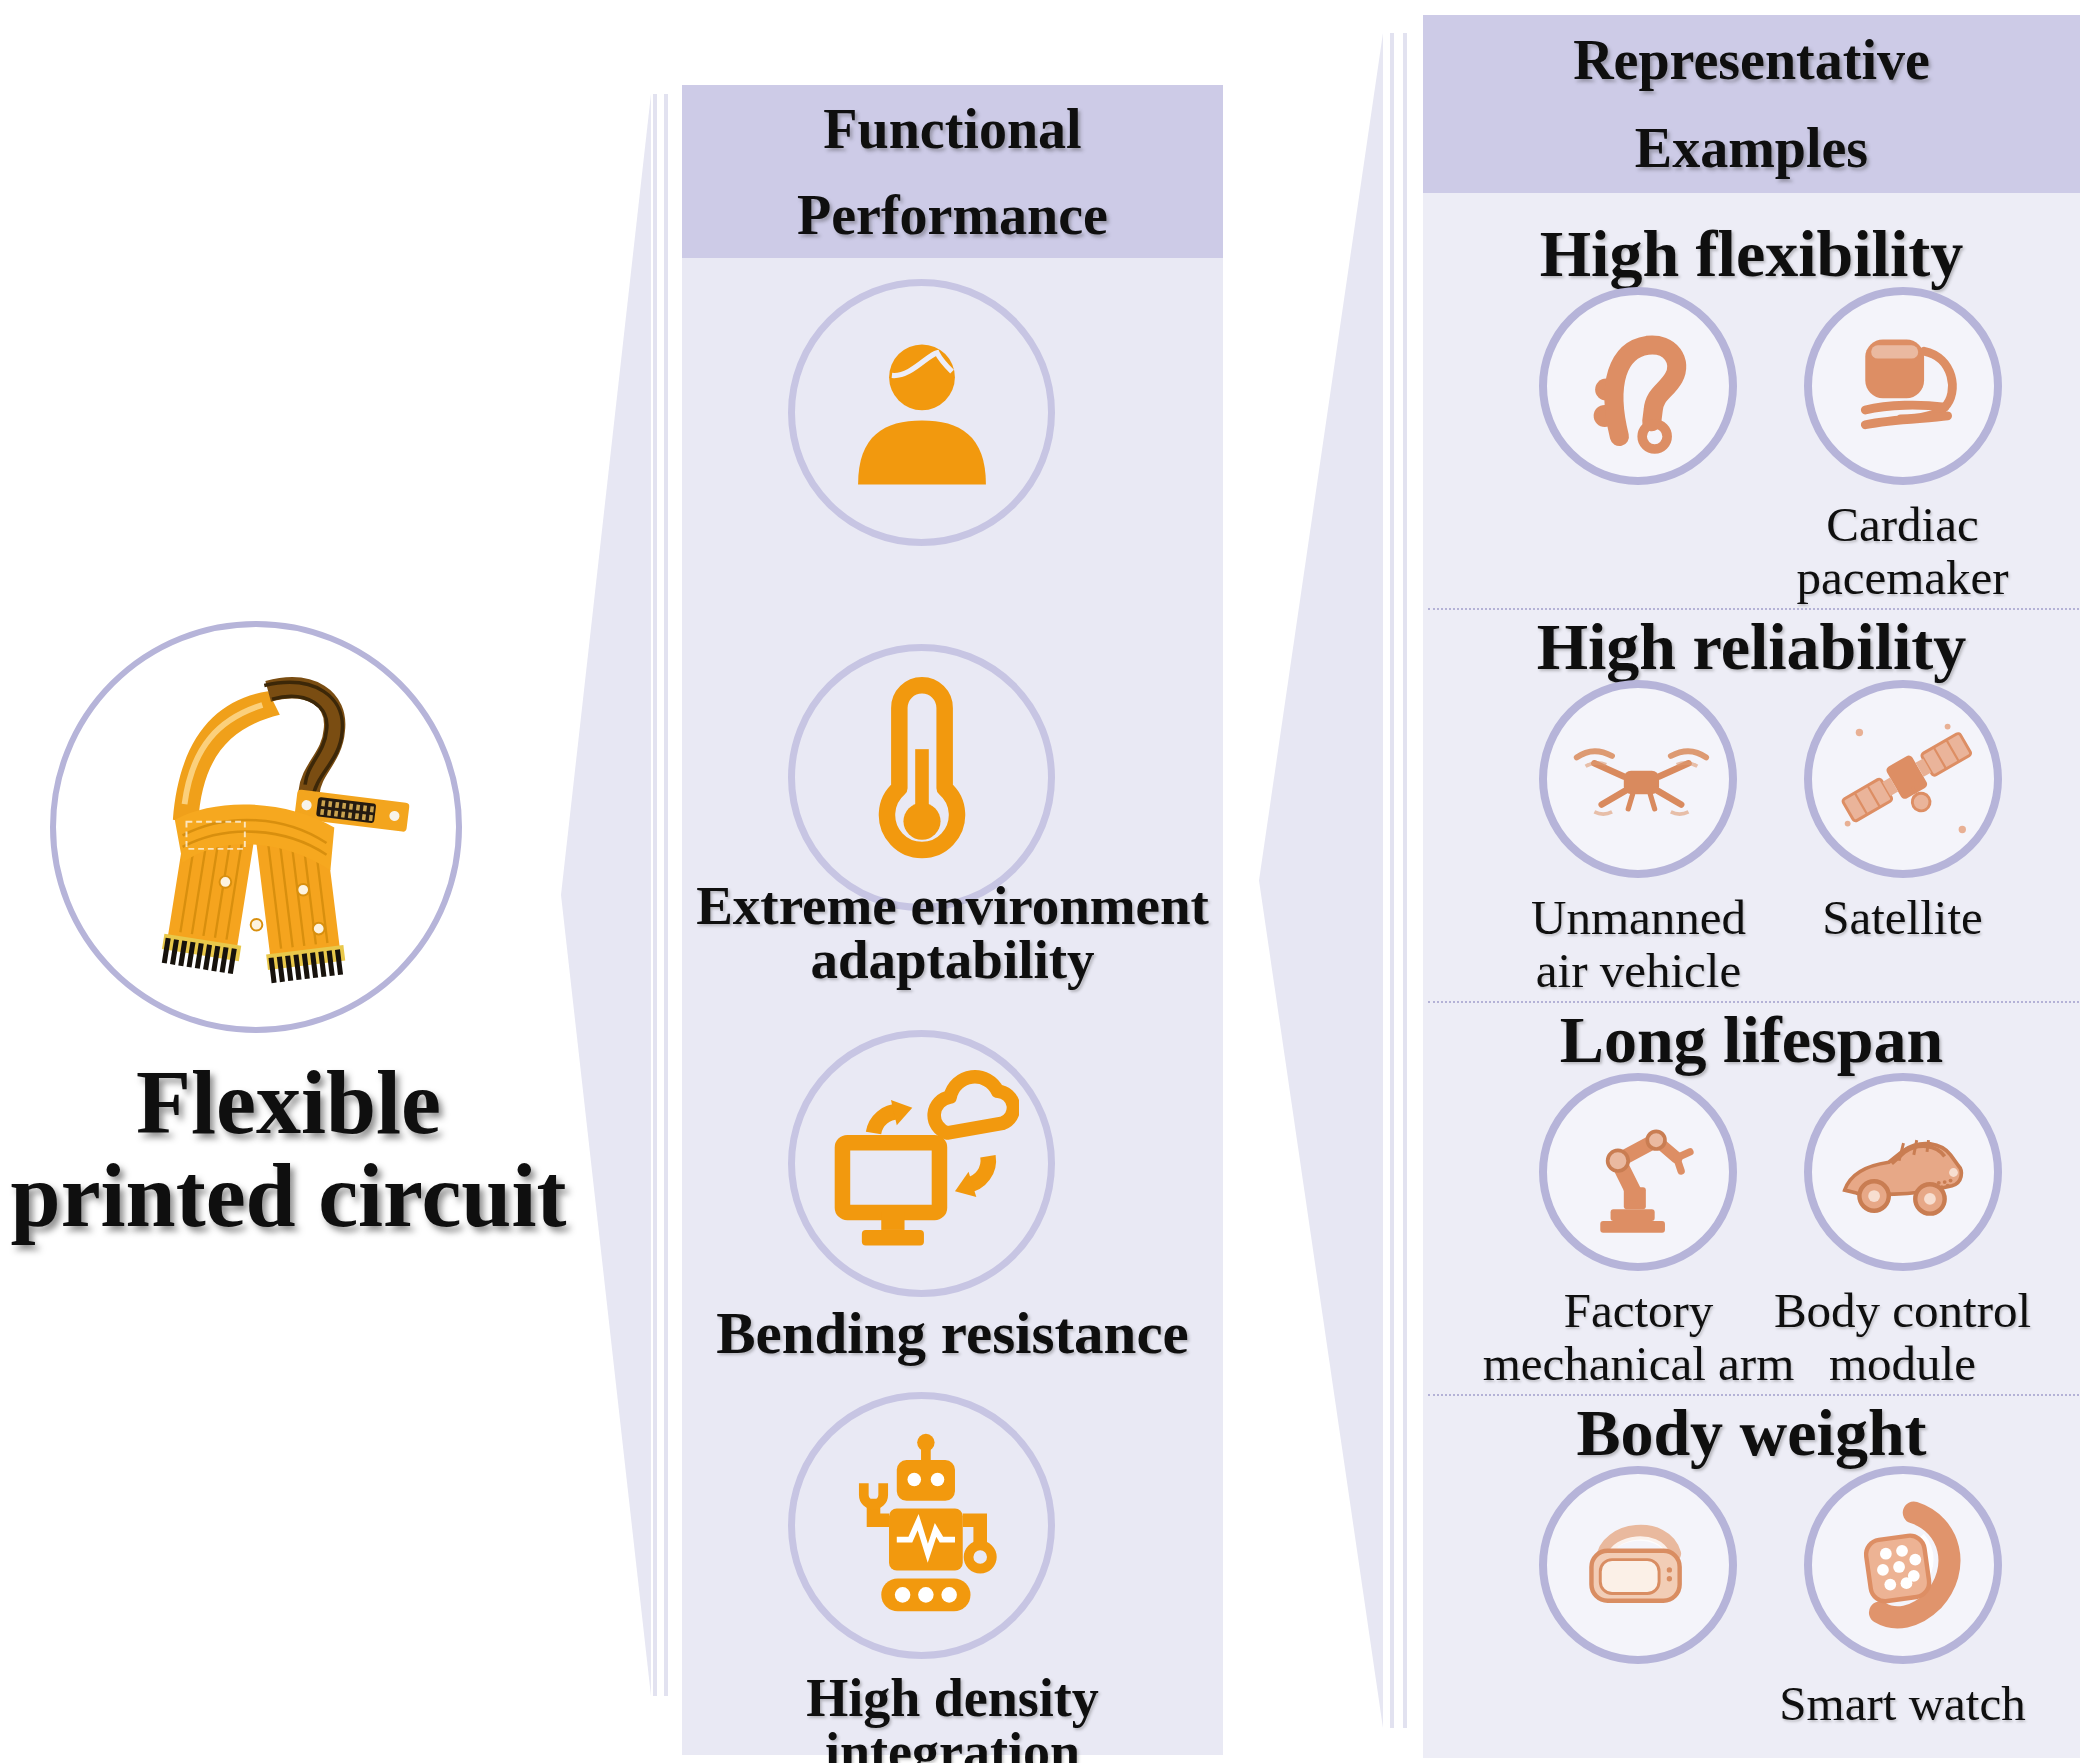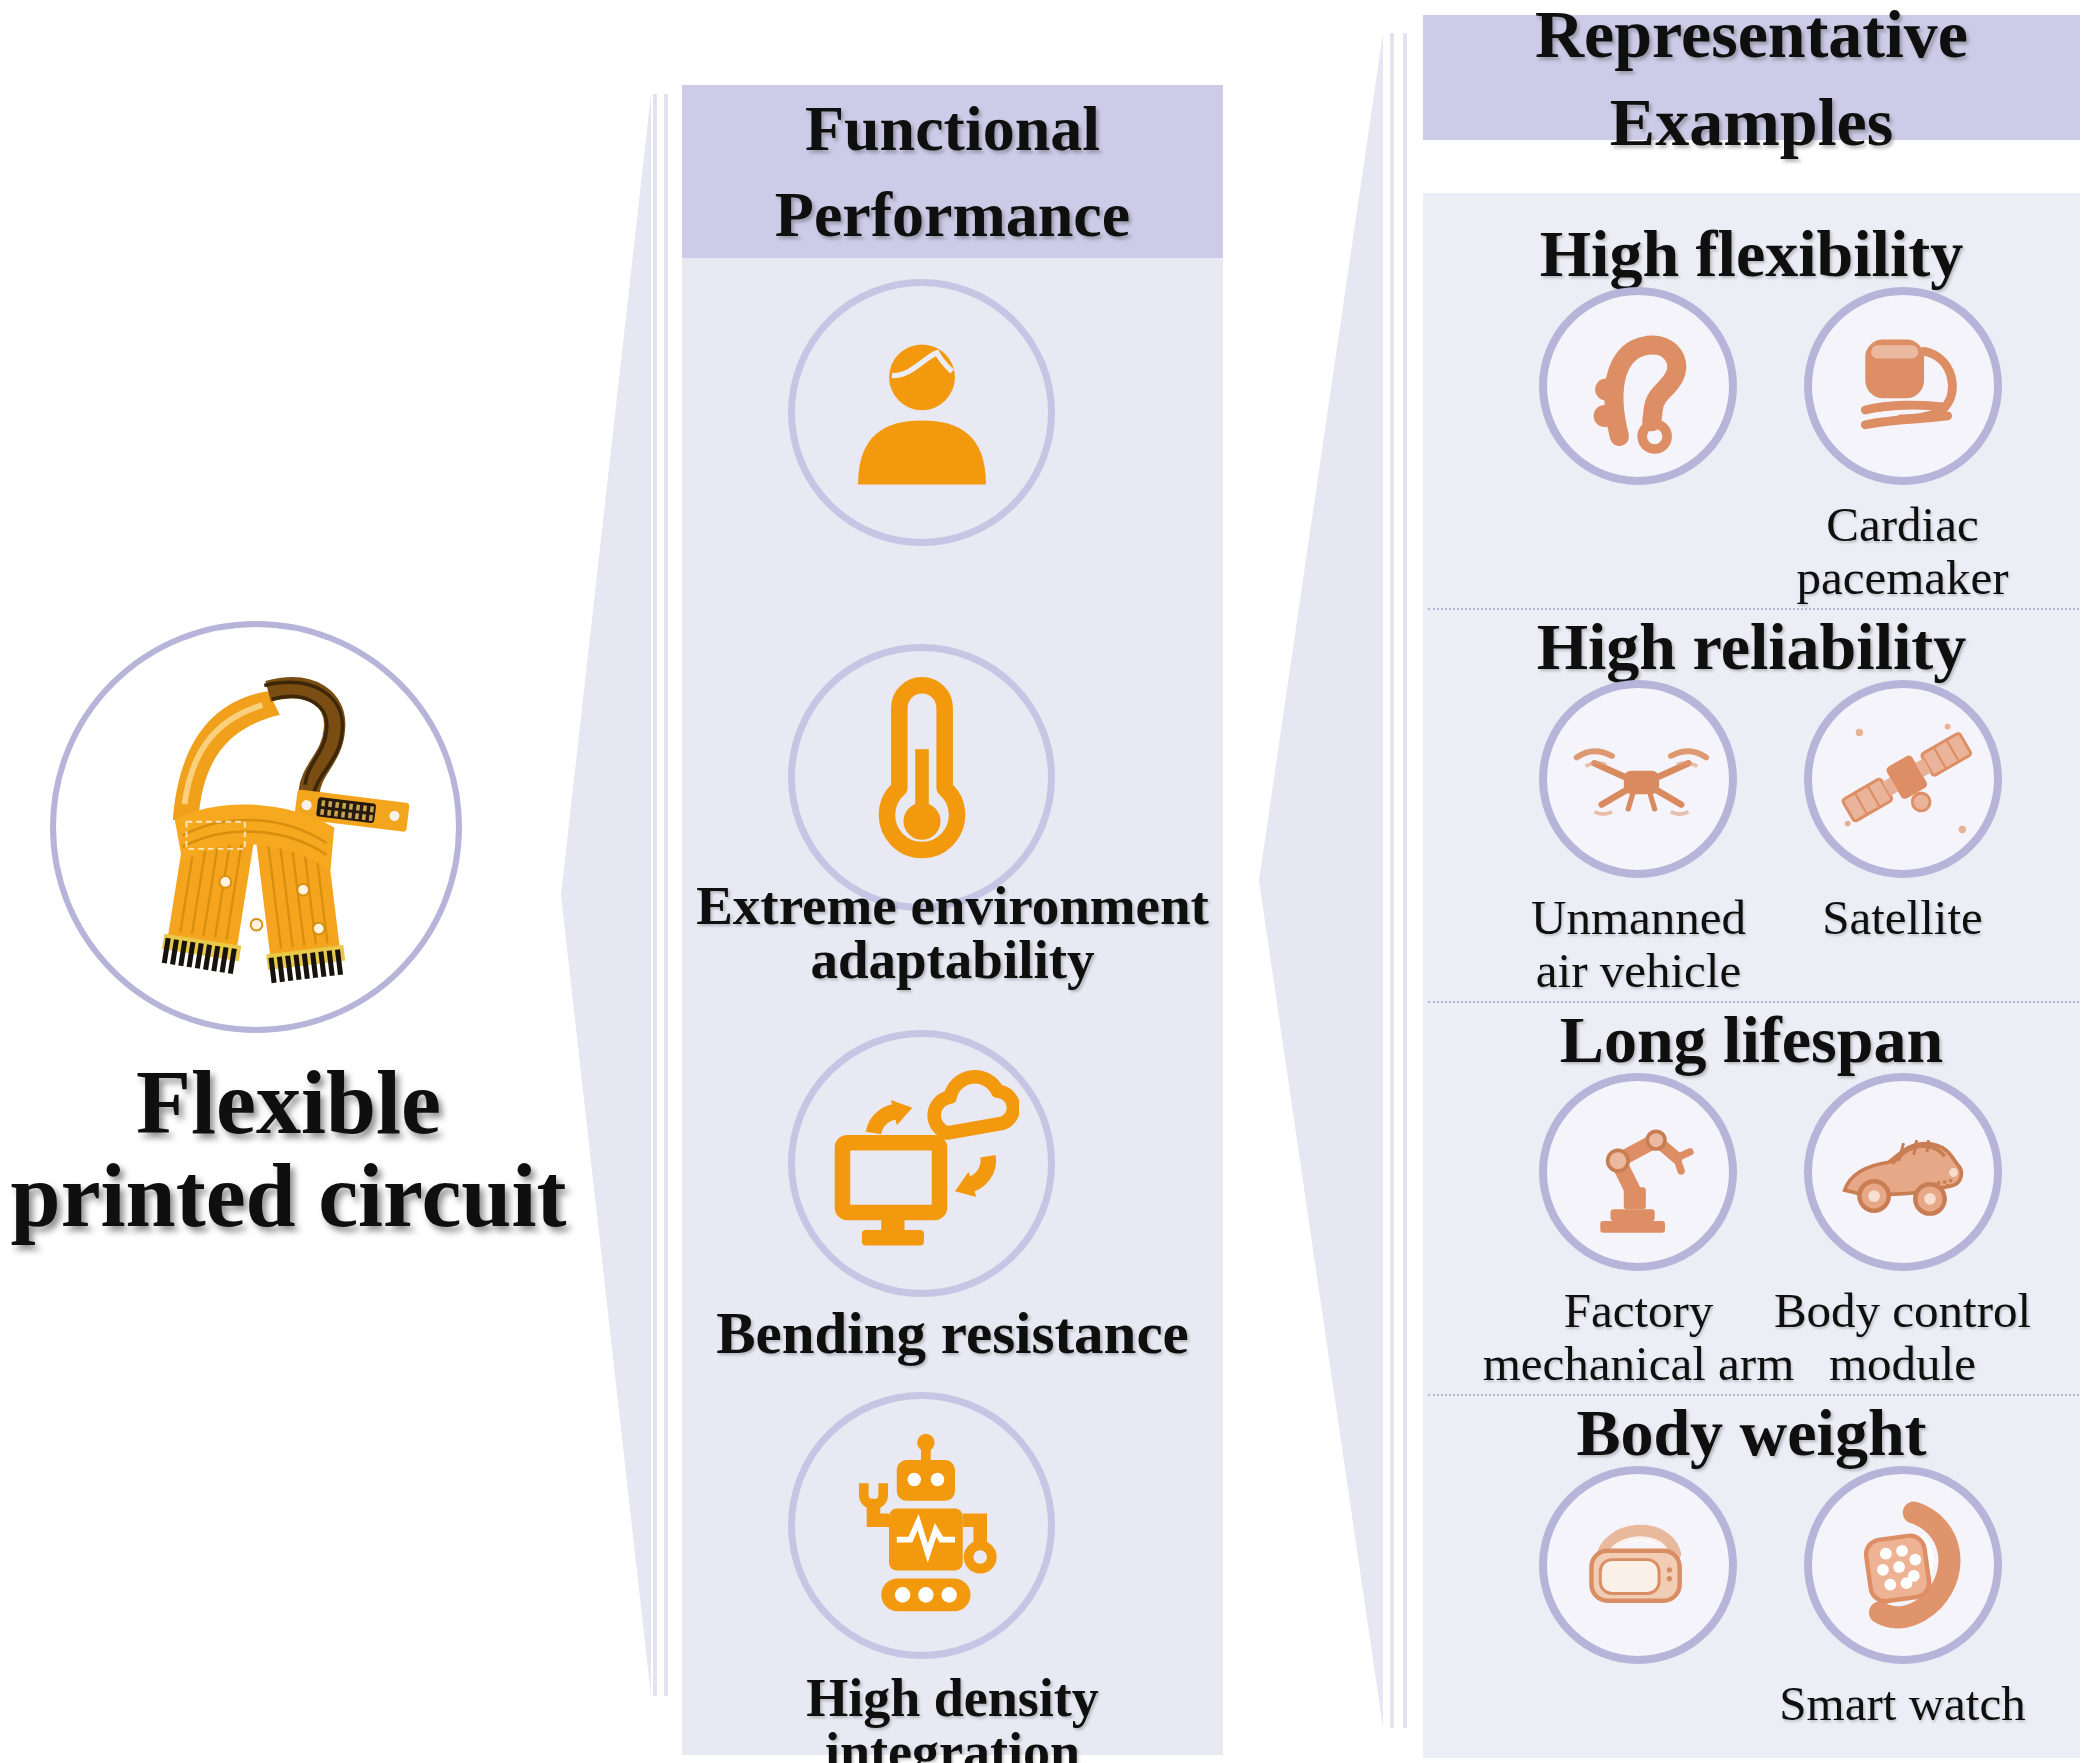--- a/index.html
+++ b/index.html
@@ -14,30 +14,30 @@
   .photo-circle{left:50px;top:621px;width:412px;height:412px;border:6.5px solid #b6b4d9;background:#ffffff;}
   .fpc-caption{left:0px;top:1056px;width:577px;font-weight:bold;font-size:90px;line-height:93px;
                text-shadow:4.1px 5.3px 5.9px rgba(40,40,40,0.5);}
 
   
   .arrow{background:#e7e7f3;clip-path:polygon(100% 0,0 50%,100% 100%);}
   .stripe{width:4.1px;background:#e2e2f0;}
 
   
   .mid-header{left:682px;top:85px;width:541px;height:173px;background:#cdcbe7;
-              font-weight:bold;font-size:64px;line-height:86px;
+              font-weight:bold;font-size:56px;line-height:86px;
               text-shadow:2.4px 2.9px 3.5px rgba(60,60,60,0.35);}
   .mid-body{left:682px;top:258px;width:541px;height:1497px;background:#e9e9f4;}
   .mid-badge{width:267px;height:267px;border:7.7px solid #c7c5e3;}
   .mid-label{left:682px;width:541px;font-weight:bold;
              text-shadow:1.8px 2.4px 2.9px rgba(60,60,60,0.3);}
 
   
-  .right-header{left:1423px;top:15.3px;width:657px;height:125px;background:#cdcbe7;
-                font-weight:bold;font-size:68px;line-height:88px;
+  .right-header{left:1423px;top:15.3px;width:657px;height:178px;background:#cdcbe7;
+                font-weight:bold;font-size:56px;line-height:88px;
                 text-shadow:2.4px 2.9px 3.5px rgba(60,60,60,0.35);}
   .right-body{left:1423px;top:193px;width:657px;height:1565px;background:#ededf6;}
   .sec-title{left:1423px;width:657px;font-weight:bold;font-size:66px;line-height:66px;
              text-shadow:1.8px 2.4px 2.9px rgba(60,60,60,0.3);}
   .ex-badge{width:198px;height:198px;border:8.2px solid #b6b4d9;background:#f4f4fa;}
   .ex-label{width:377px;font-size:49px;line-height:53px;
             text-shadow:1.2px 1.8px 2.4px rgba(60,60,60,0.25);}
   .divider{left:1428px;width:651px;height:0;border-top:2.9px dotted #b4b2d6;}
   svg{display:block;}
 </style>

